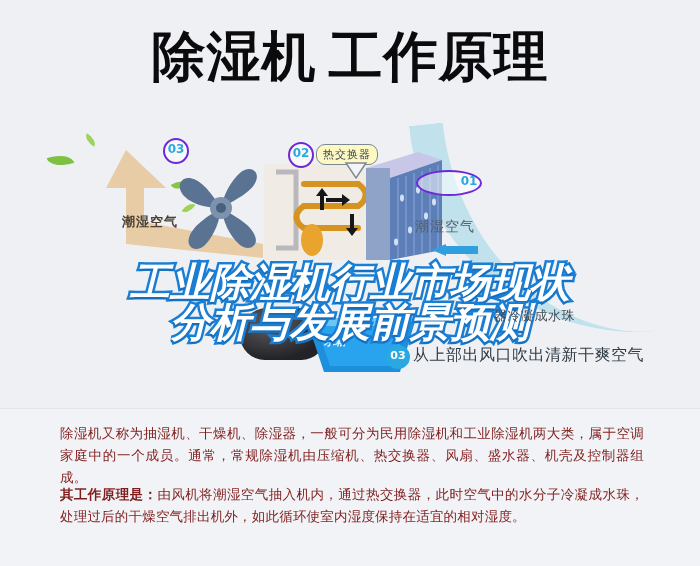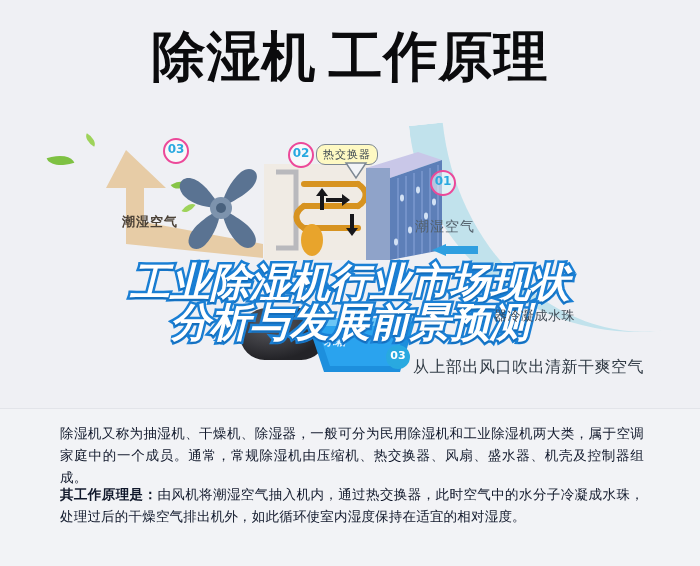--- a/index.html
+++ b/index.html
@@ -55,25 +55,25 @@
   .hx{position:absolute;left:360px;top:28px;width:88px;height:120px;}
   .compressor{position:absolute;left:240px;top:190px;width:86px;height:52px;
      background:radial-gradient(ellipse at 35% 30%,#5c5c62 0%,#232327 70%);
      border-radius:44px 44px 40px 40px;}
   .tank{position:absolute;left:302px;top:196px;width:118px;height:62px;}
   .tanklabel{position:absolute;left:324px;top:216px;font-size:11px;color:#eaf6ff;font-weight:bold;font-style:italic;}
 
   
   .badge{
     position:absolute;width:22px;height:22px;border-radius:50%;
-    border:2px solid #ec4899;color:#29a9e0;
+    border:2px solid #6d28d9;color:#29a9e0;
     font-size:12px;font-weight:bold;line-height:19px;text-align:center;
     background:rgba(255,255,255,.55);
   }
-  .badge.b01{left:430px;top:52px;}
+  .badge.b01{left:416px;top:52px;padding-left:40px;}
   .badge.b02{left:288px;top:24px;}
   .badge.b03{left:163px;top:20px;}
 
   .diaglabel{position:absolute;font-size:14px;color:#3a4550;letter-spacing:1px;}
   .lbl01{left:415px;top:100px;color:#53606b;}
   .hxtext{
     position:absolute;left:316px;top:26px;
     border:1.5px solid #7d8893;border-radius:9px;background:#fef9c3;
     font-size:11px;color:#3c4750;padding:2px 6px;letter-spacing:1px;
   }
@@ -91,32 +91,32 @@
     font-style:italic;
     text-shadow:0 2px 0 rgba(0,60,120,.25);
     white-space:nowrap;
   }
   .overlay .ln2{display:block;text-align:center;}
 
   
   .note{position:absolute;color:#3f4a55;font-size:13px;letter-spacing:.5px;}
   .note1{left:494px;top:307px;font-size:13px;color:#404a55;}
   .note2{left:413px;top:347px;font-size:16px;color:#2c3views;}
-  .note2{left:413px;top:345px;font-size:16px;color:#313b45;margin-top:12px;}
+  .note2{left:413px;top:345px;font-size:16px;color:#313b45;}
   .badge.b03b{left:386px;top:345px;width:20px;height:20px;line-height:17px;font-size:11px;
      background:#29a9e0;color:#fff;border-color:#29a9e0;}
 
   
   .card{
     position:absolute;left:0;top:408px;width:700px;height:158px;
     background:#f2f3f6;border-top:1px solid #e2e4e9;
   }
   .para{
     position:absolute;left:60px;width:584px;
-    font-size:13.5px;line-height:22px;color:#0f172a;
+    font-size:13.5px;line-height:22px;color:#7f1d1d;
     letter-spacing:.2px;text-align:justify;
   }
   .p1{top:13px;}
   .p2{top:74px;}
   .p2 .lead{font-weight:bold;}
 </style>
 </head>
 <body>
 
 <div id="page">

